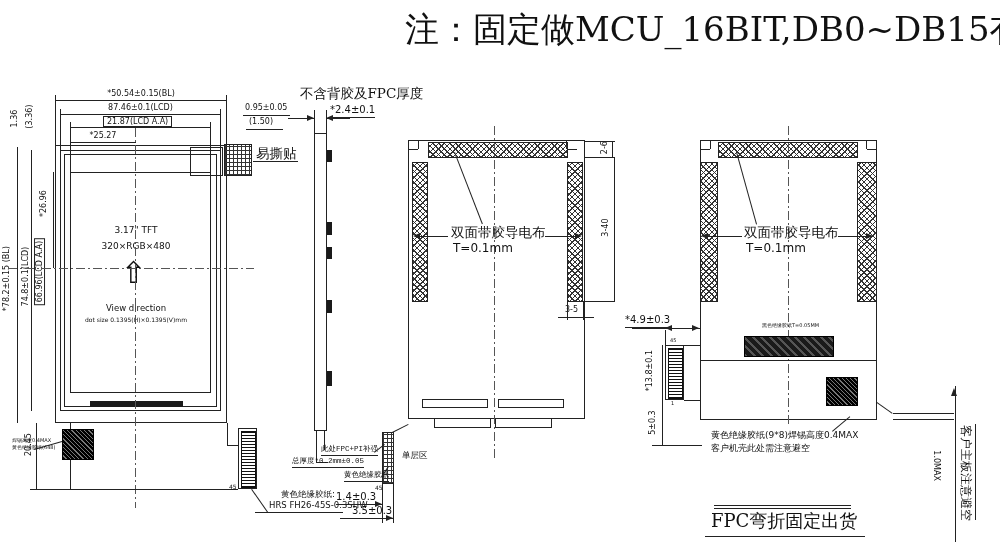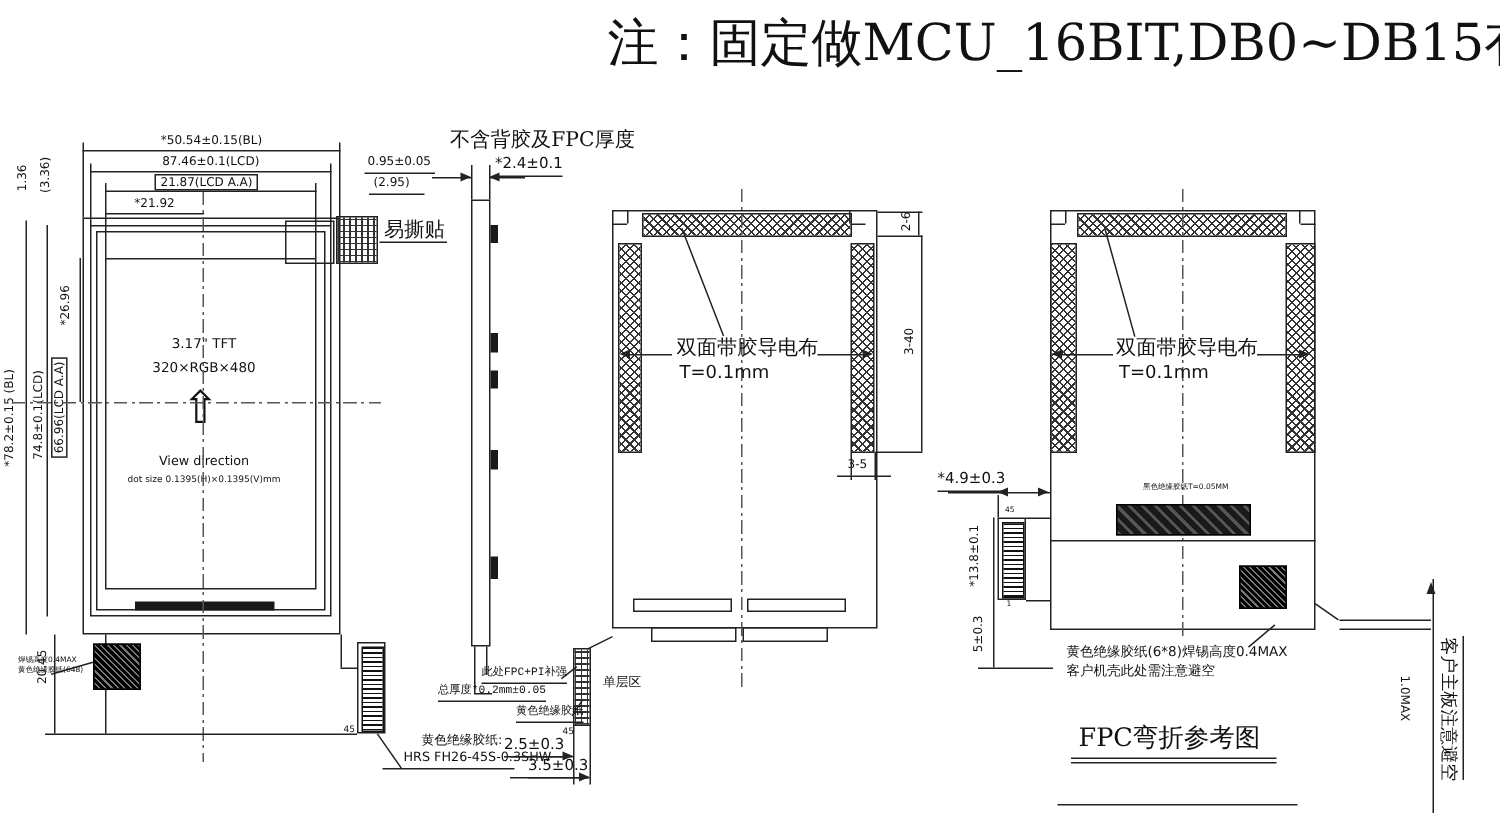--- a/index.html
+++ b/index.html
@@ -61,25 +61,25 @@
   <div class="lv" style="left:55px;top:95px;height:50px;"></div>
   <div class="lv" style="left:226px;top:95px;height:50px;"></div>
   <div class="t f8 ctr" style="left:60px;top:103px;width:161px;">87.46±0.1(LCD)</div>
   <div class="lh" style="left:60px;top:114px;width:161px;"></div>
   <div class="lv" style="left:60px;top:109px;height:41px;"></div>
   <div class="lv" style="left:220px;top:109px;height:41px;"></div>
   <div class="t f8 box" style="left:103px;top:116px;padding:0 3px;">21.87(LCD A.A)</div>
   <div class="lh" style="left:70px;top:127px;width:141px;"></div>
   <div class="lv" style="left:70px;top:122px;height:50px;"></div>
   <div class="lv" style="left:210px;top:122px;height:50px;"></div>
-  <div class="t f8 ctr" style="left:70px;top:131px;width:66px;">*21.92</div>
+  <div class="t f8 ctr" style="left:70px;top:131px;width:66px;">*25.27</div>
   <div class="lh" style="left:70px;top:142px;width:66px;"></div>
   <div class="t f8" style="left:245px;top:103px;">0.95±0.05</div>
   <div class="lh" style="left:243px;top:115px;width:47px;"></div>
-  <div class="t f8" style="left:249px;top:117px;">(2.95)</div>
+  <div class="t f8" style="left:249px;top:117px;">(1.50)</div>
   <div class="lh" style="left:246px;top:129px;width:37px;"></div>
 
   <div class="t f8 r90" style="left:6px;top:114px;">1.36</div>
   <div class="t f8 r90" style="left:18px;top:112px;">(3.36)</div>
 
   <div class="t f8 r90" style="left:-26px;top:274px;">*78.2±0.15 (BL)</div>
   <div class="lv" style="left:17px;top:147px;height:276px;"></div>
   <div class="t f8 r90" style="left:-4px;top:272px;">74.8±0.1(LCD)</div>
   <div class="lv" style="left:31px;top:150px;height:261px;"></div>
   <div class="t f8 r90 box" style="left:6px;top:266px;padding:0 2px;">66.96(LCD A.A)</div>
@@ -165,21 +165,21 @@
   <div class="box" style="left:495px;top:418px;width:57px;height:10px;"></div>
   <div class="lh" style="left:392px;top:432px;width:18px;transform:rotate(-26.5deg);transform-origin:0 0;"></div>
   <div class="box gh" style="left:382px;top:432px;width:12px;height:52px;"></div>
   <div class="t f6" style="left:375px;top:485px;">45</div>
   <div class="t" style="left:402px;top:451px;font-size:8.5px;">单层区</div>
   <div class="t f7 dimu" style="left:321px;top:445px;">此处FPC+PI补强</div>
   <div class="t f7 dimu" style="left:292px;top:457px;">总厚度*0.2mm±0.05</div>
   <div class="lh" style="left:374px;top:452px;width:13px;transform:rotate(-38deg);transform-origin:0 0;"></div>
   <div class="t f7 dimu" style="left:344px;top:471px;">黄色绝缘胶纸</div>
   <div class="lh" style="left:381px;top:477px;width:13px;transform:rotate(-57deg);transform-origin:0 0;"></div>
-  <div class="t f10 dimu" style="left:336px;top:491px;">2.5±0.3</div>
+  <div class="t f10 dimu" style="left:336px;top:491px;">1.4±0.3</div>
   <div class="lh" style="left:340px;top:504px;width:42px;"></div>
   <div class="arr arr-r" style="left:375px;top:501px;"></div>
   <div class="t f10 dimu" style="left:352px;top:505px;">3.5±0.3</div>
   <div class="lh" style="left:340px;top:518px;width:53px;"></div>
   <div class="arr arr-r" style="left:386px;top:515px;"></div>
   <div class="lv" style="left:382px;top:484px;height:39px;"></div>
   <div class="lv" style="left:393px;top:484px;height:39px;"></div>
 
   <div class="box" style="left:700px;top:140px;width:177px;height:280px;"></div>
   <div class="lh" style="left:700px;top:149px;width:10px;"></div>
@@ -211,29 +211,29 @@
   <div class="arr arr-l" style="left:665px;top:325px;"></div>
   <div class="arr arr-r" style="left:692px;top:325px;"></div>
   <div class="lv" style="left:665px;top:330px;height:15px;"></div>
   <div class="t f8 r90" style="left:629px;top:366px;">*13.8±0.1</div>
   <div class="lv" style="left:662px;top:345px;height:55px;"></div>
   <div class="t f8 r90" style="left:640px;top:418px;">5±0.3</div>
   <div class="lv" style="left:662px;top:400px;height:45px;"></div>
   <div class="lh" style="left:652px;top:445px;width:50px;"></div>
   <div class="sol" style="left:826px;top:377px;width:30px;height:27px;position:absolute;"></div>
   <div class="lh" style="left:832px;top:431px;width:23px;transform:rotate(-40deg);transform-origin:0 0;"></div>
-  <div class="t f9" style="left:711px;top:430px;">黄色绝缘胶纸(6*8)焊锡高度0.4MAX</div>
+  <div class="t f9" style="left:711px;top:430px;">黄色绝缘胶纸(9*8)焊锡高度0.4MAX</div>
   <div class="t f9" style="left:711px;top:443px;">客户机壳此处需注意避空</div>
   <div class="lh" style="left:877px;top:402px;width:19px;transform:rotate(35deg);transform-origin:0 0;"></div>
   <div class="lh" style="left:893px;top:413px;width:61px;"></div>
   <div class="lh" style="left:893px;top:419px;width:61px;"></div>
   <div class="lv" style="left:955px;top:386px;height:156px;"></div>
   <div class="arr arr-u" style="left:951px;top:388px;"></div>
   <div class="t f8 r90cw" style="left:921px;top:461px;">1.0MAX</div>
   <div class="t f12 r90cw serif" style="left:917px;top:466px;">客户主板注意避空</div>
   <div class="lv" style="left:975px;top:424px;height:96px;"></div>
 
-  <div class="t serif" style="left:719px;top:483px;font-size:17px;">FPC弯折参考图</div>
   <div class="lh" style="left:714px;top:505px;width:137px;"></div>
   <div class="lh" style="left:714px;top:508px;width:137px;"></div>
+  <div class="t serif" style="left:711px;top:511px;font-size:18px;">FPC弯折固定出货</div>
   <div class="lh" style="left:705px;top:536px;width:160px;"></div>
 
 </div>
 
 </body></html>

